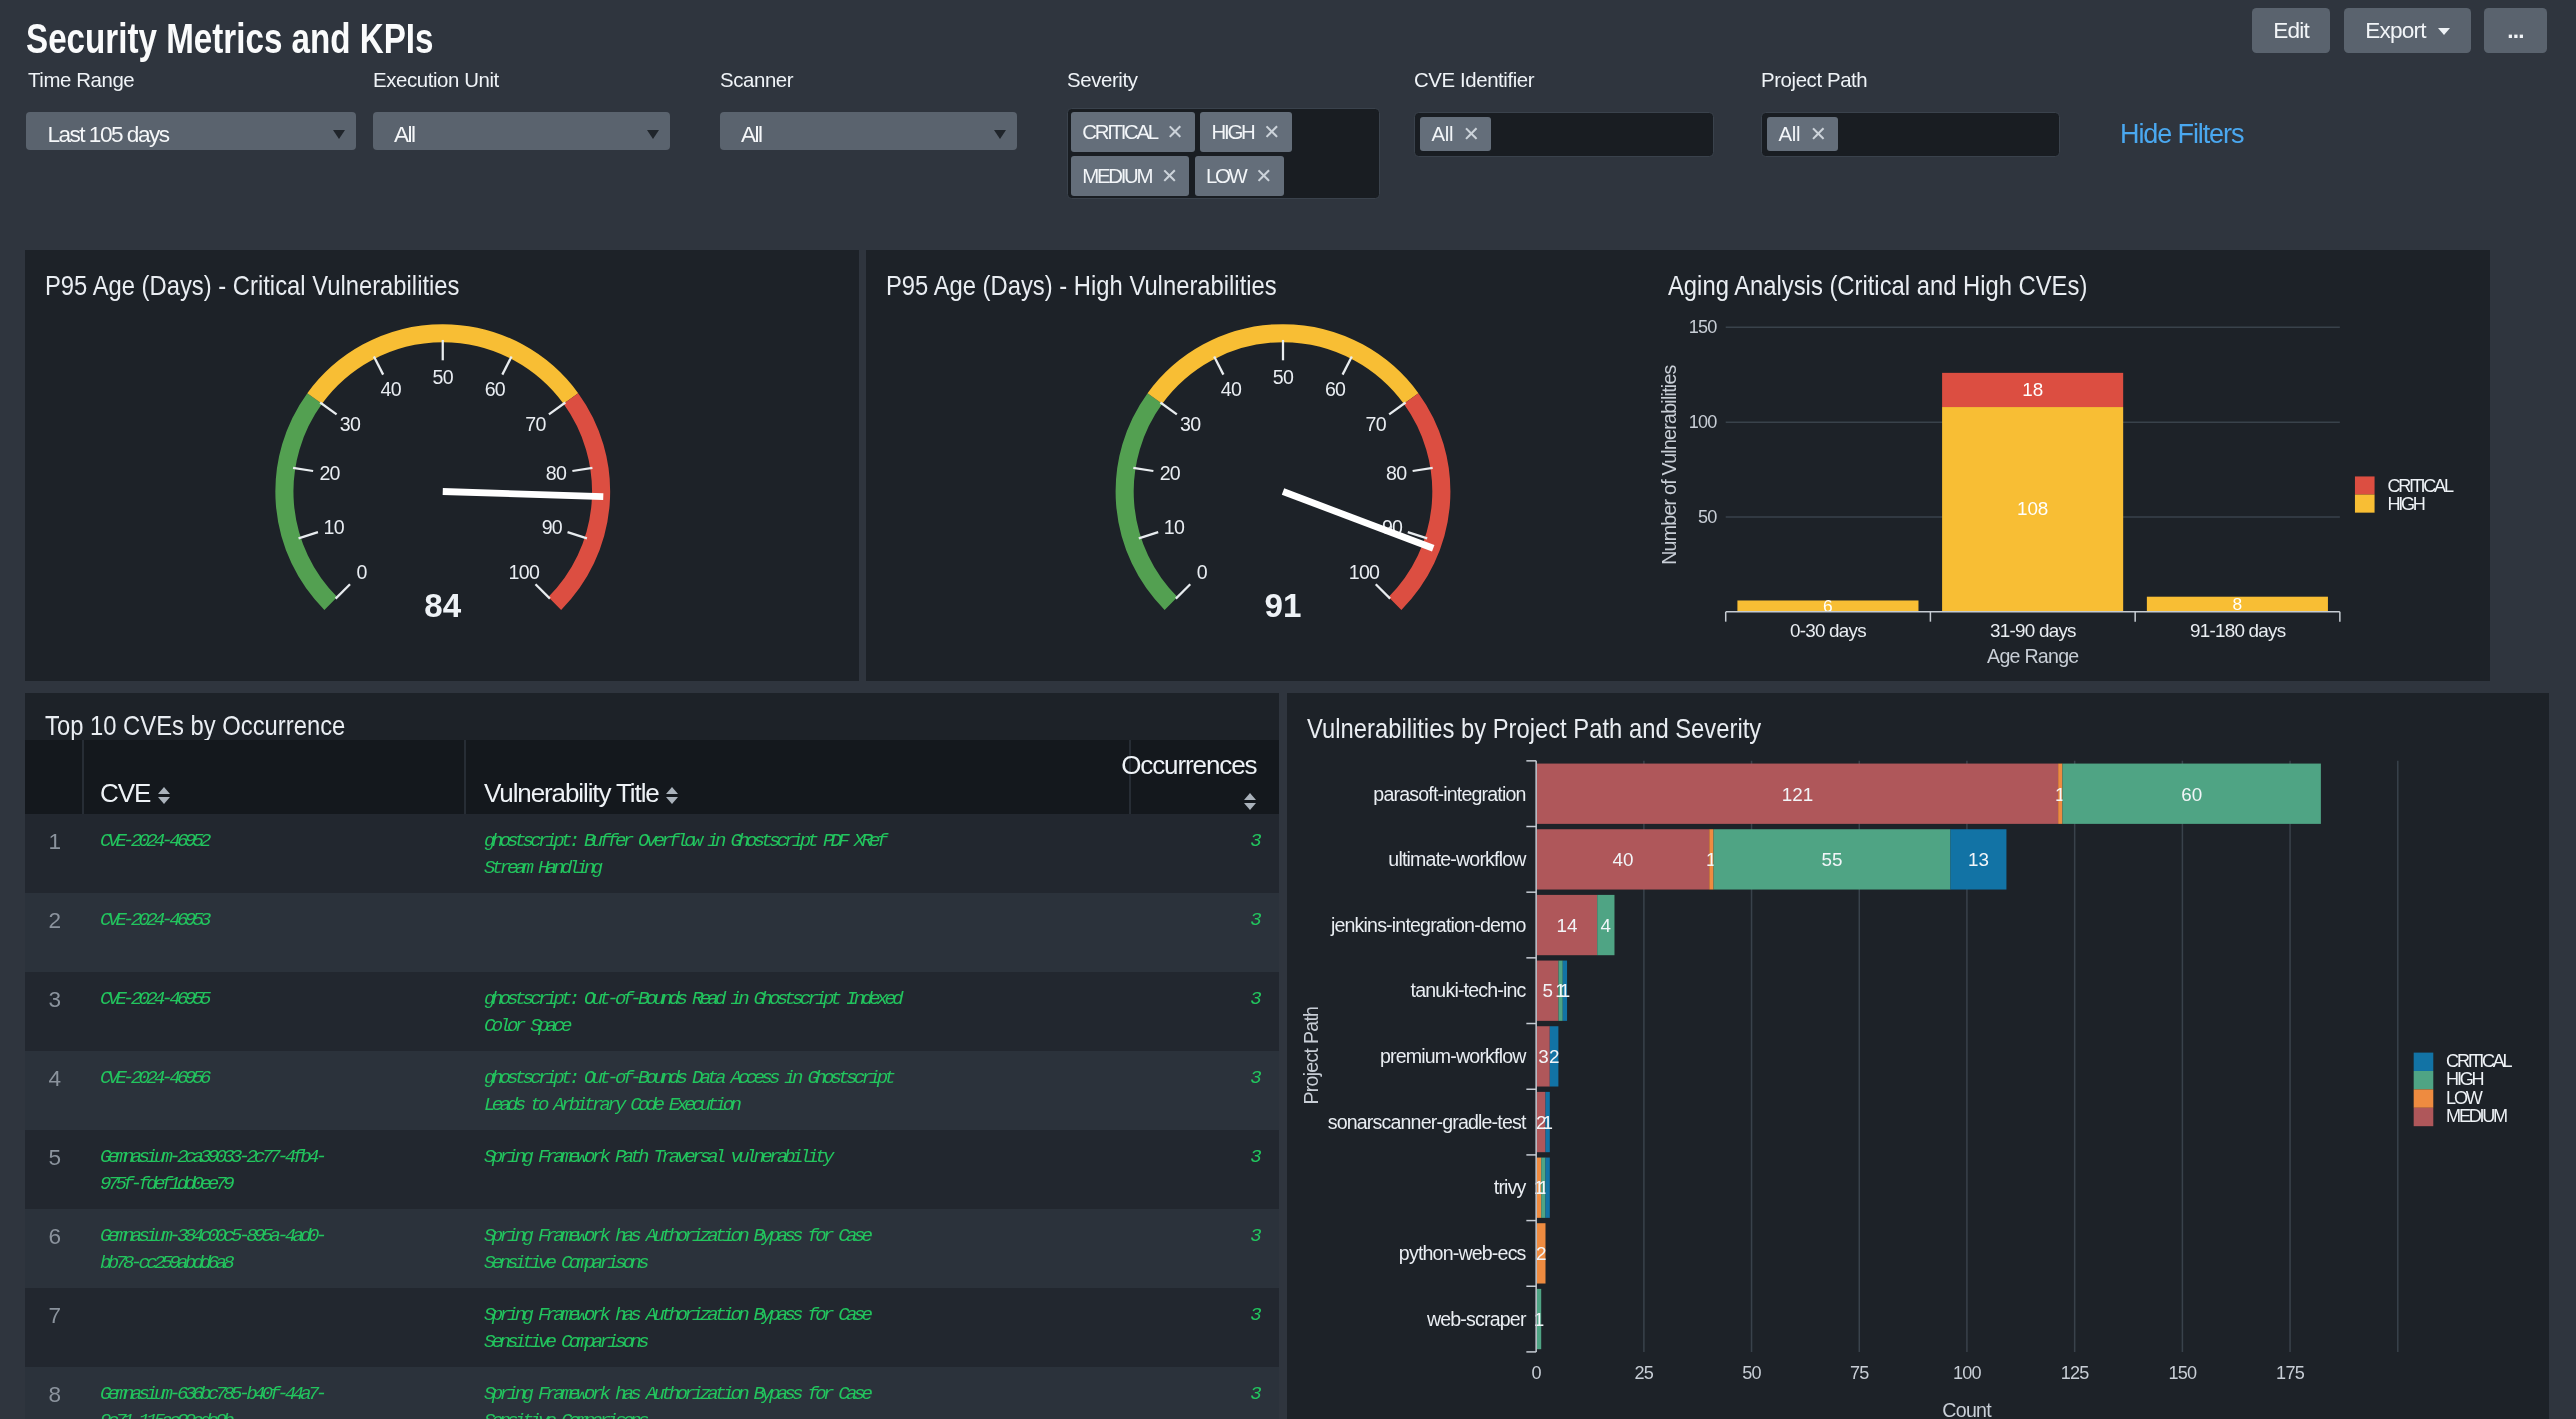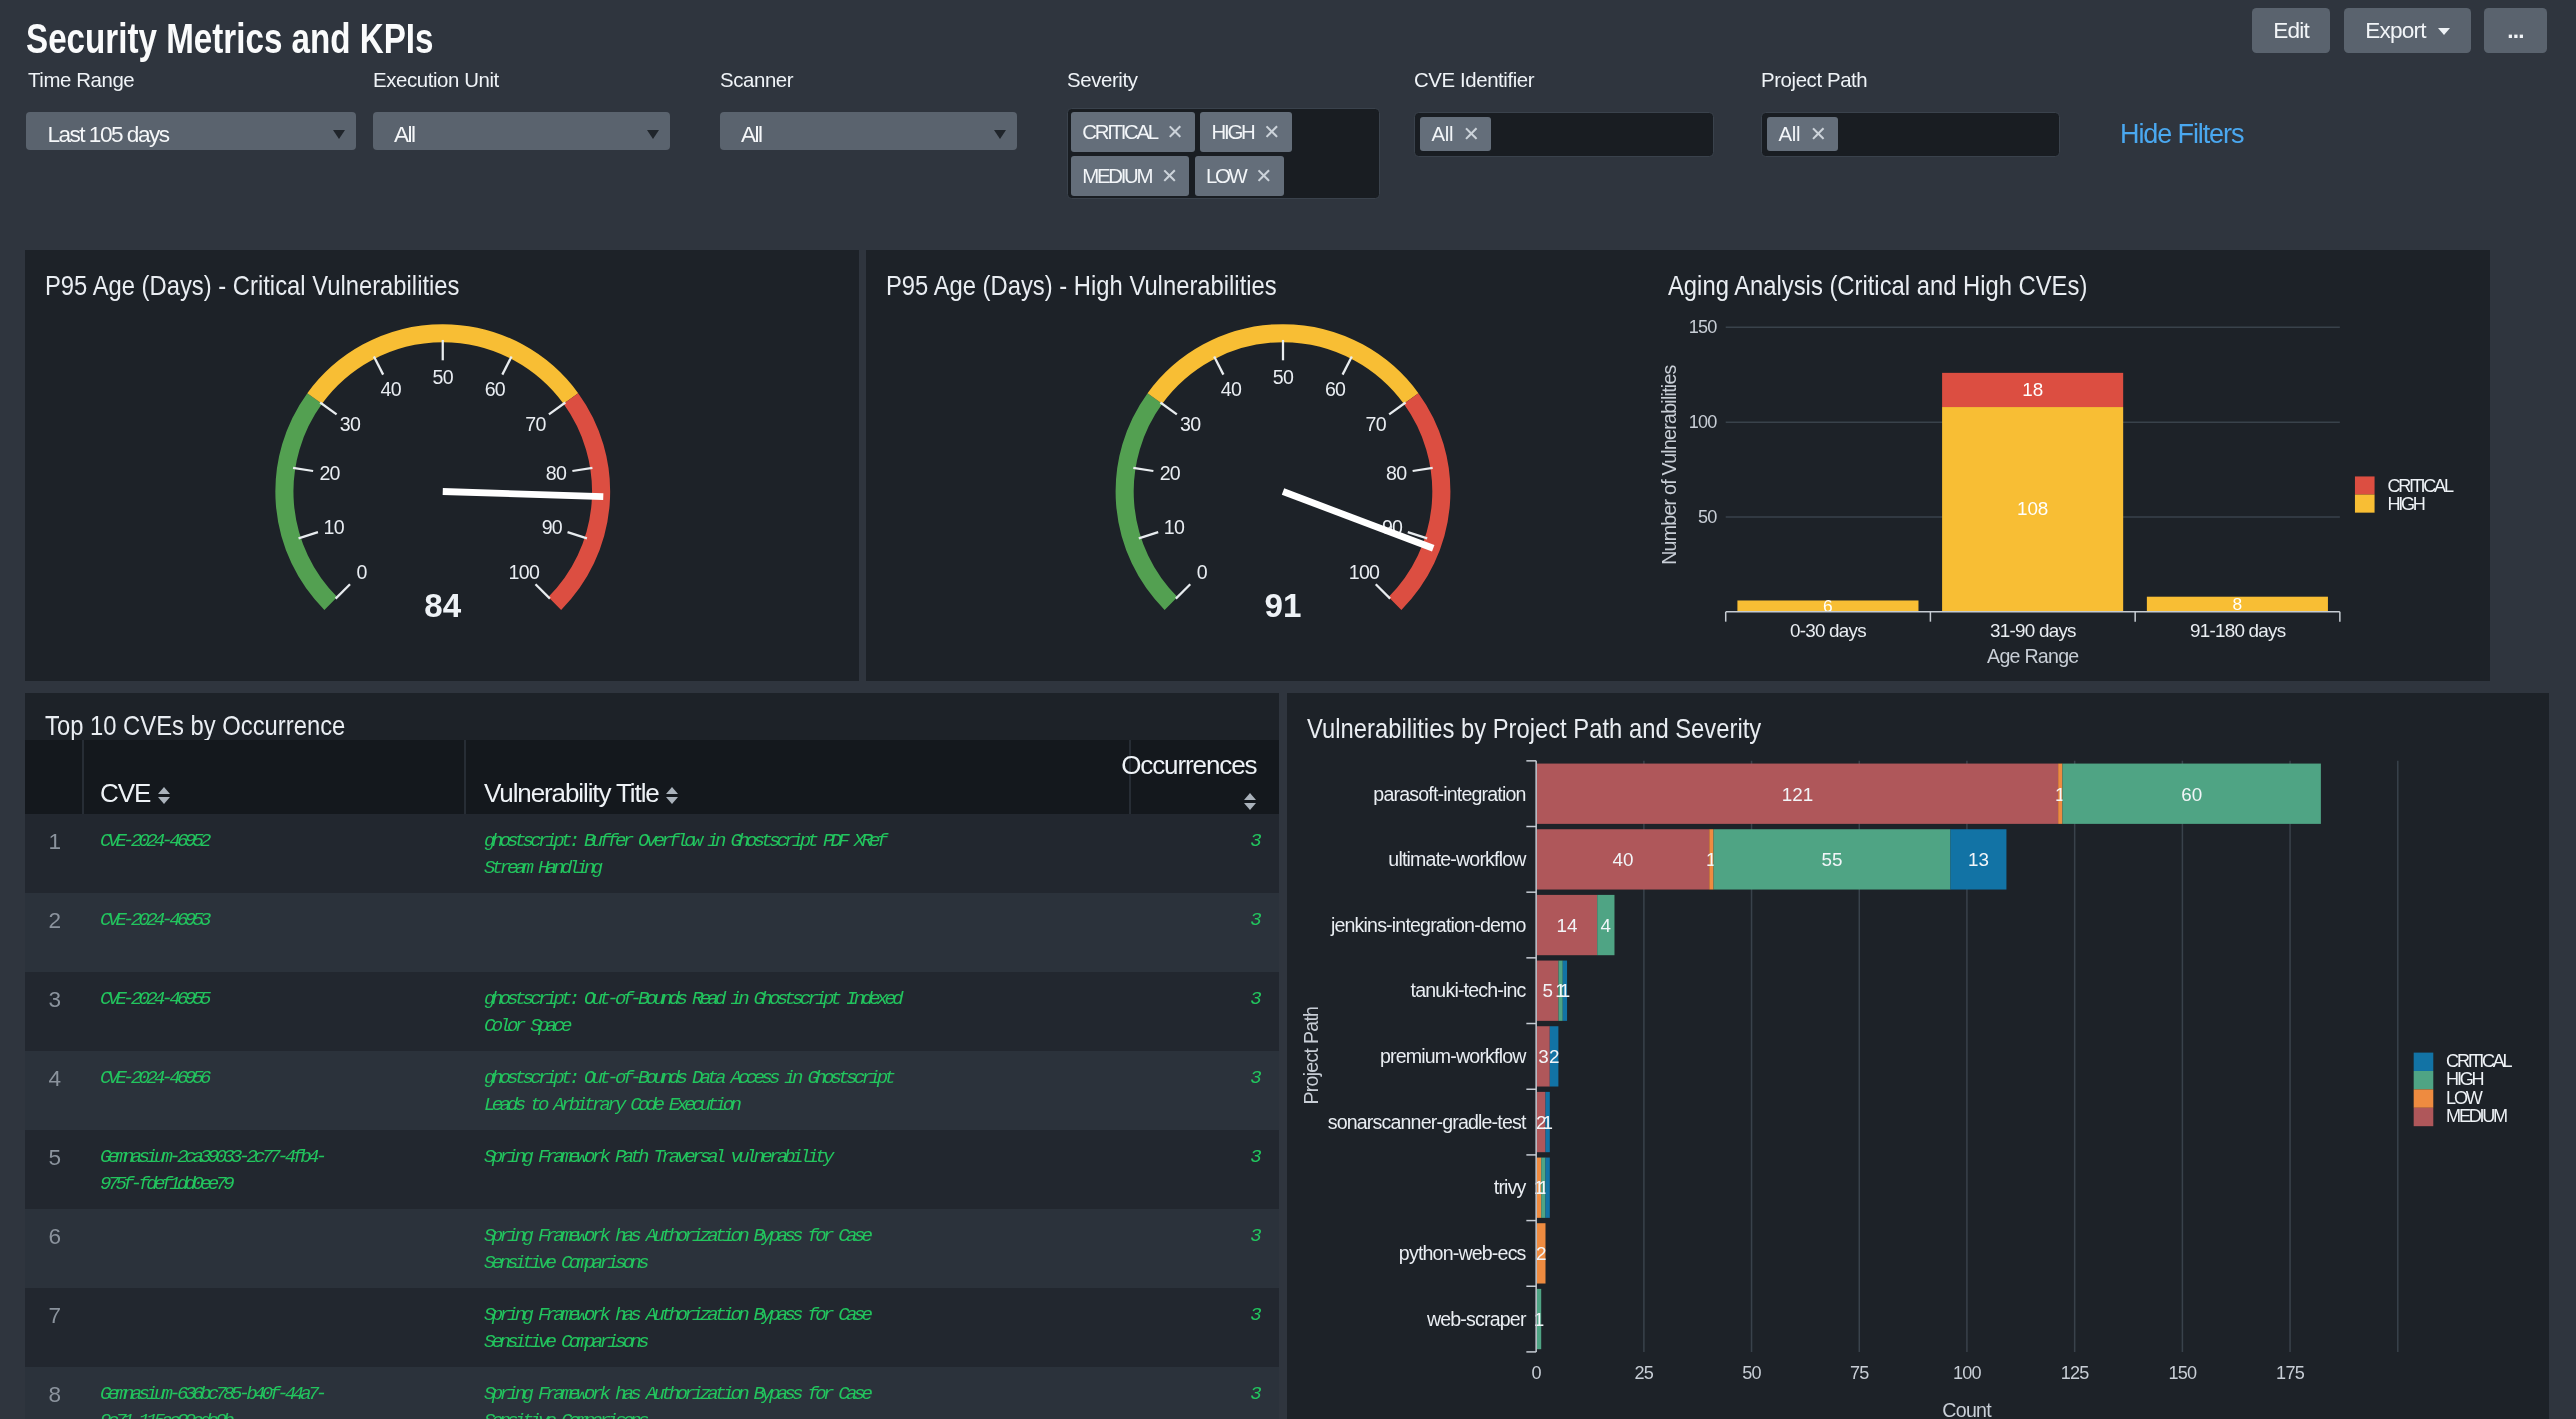--- a/index.html
+++ b/index.html
@@ -172,20 +172,21 @@
   <div class="mono" style="position:absolute;right:21px;top:14.3px;">3</div>
 </div>
 <div style="position:absolute;left:0;top:437px;width:1254px;height:79px;background:#22272f;">
   <div style="position:absolute;left:0;top:14.3px;width:36px;text-align:right;font-size:22.6px;color:#8b939d;line-height:27px;">5</div>
   <div class="mono" style="position:absolute;left:75px;top:14.3px;width:362px;">Gemnasium-2ca39033-2c77-4fb4-<br>975f-fdef1dd0ee79</div>
   <div class="mono" style="position:absolute;left:459px;top:14.3px;width:649px;">Spring Framework Path Traversal vulnerability</div>
   <div class="mono" style="position:absolute;right:21px;top:14.3px;">3</div>
 </div>
 <div style="position:absolute;left:0;top:516px;width:1254px;height:79px;background:#2b323b;">
   <div style="position:absolute;left:0;top:14.3px;width:36px;text-align:right;font-size:22.6px;color:#8b939d;line-height:27px;">6</div>
+  <div class="mono" style="position:absolute;left:75px;top:14.3px;width:362px;">Gemnasium-384c00c5-895a-4ad0-<br>bb78-cc259abdd6a8</div>
   <div class="mono" style="position:absolute;left:459px;top:14.3px;width:649px;">Spring Framework has Authorization Bypass for Case<br>Sensitive Comparisons</div>
   <div class="mono" style="position:absolute;right:21px;top:14.3px;">3</div>
 </div>
 <div style="position:absolute;left:0;top:595px;width:1254px;height:79px;background:#22272f;">
   <div style="position:absolute;left:0;top:14.3px;width:36px;text-align:right;font-size:22.6px;color:#8b939d;line-height:27px;">7</div>
   <div class="mono" style="position:absolute;left:459px;top:14.3px;width:649px;">Spring Framework has Authorization Bypass for Case<br>Sensitive Comparisons</div>
   <div class="mono" style="position:absolute;right:21px;top:14.3px;">3</div>
 </div>
 <div style="position:absolute;left:0;top:674px;width:1254px;height:79px;background:#2b323b;">
   <div style="position:absolute;left:0;top:14.3px;width:36px;text-align:right;font-size:22.6px;color:#8b939d;line-height:27px;">8</div>

